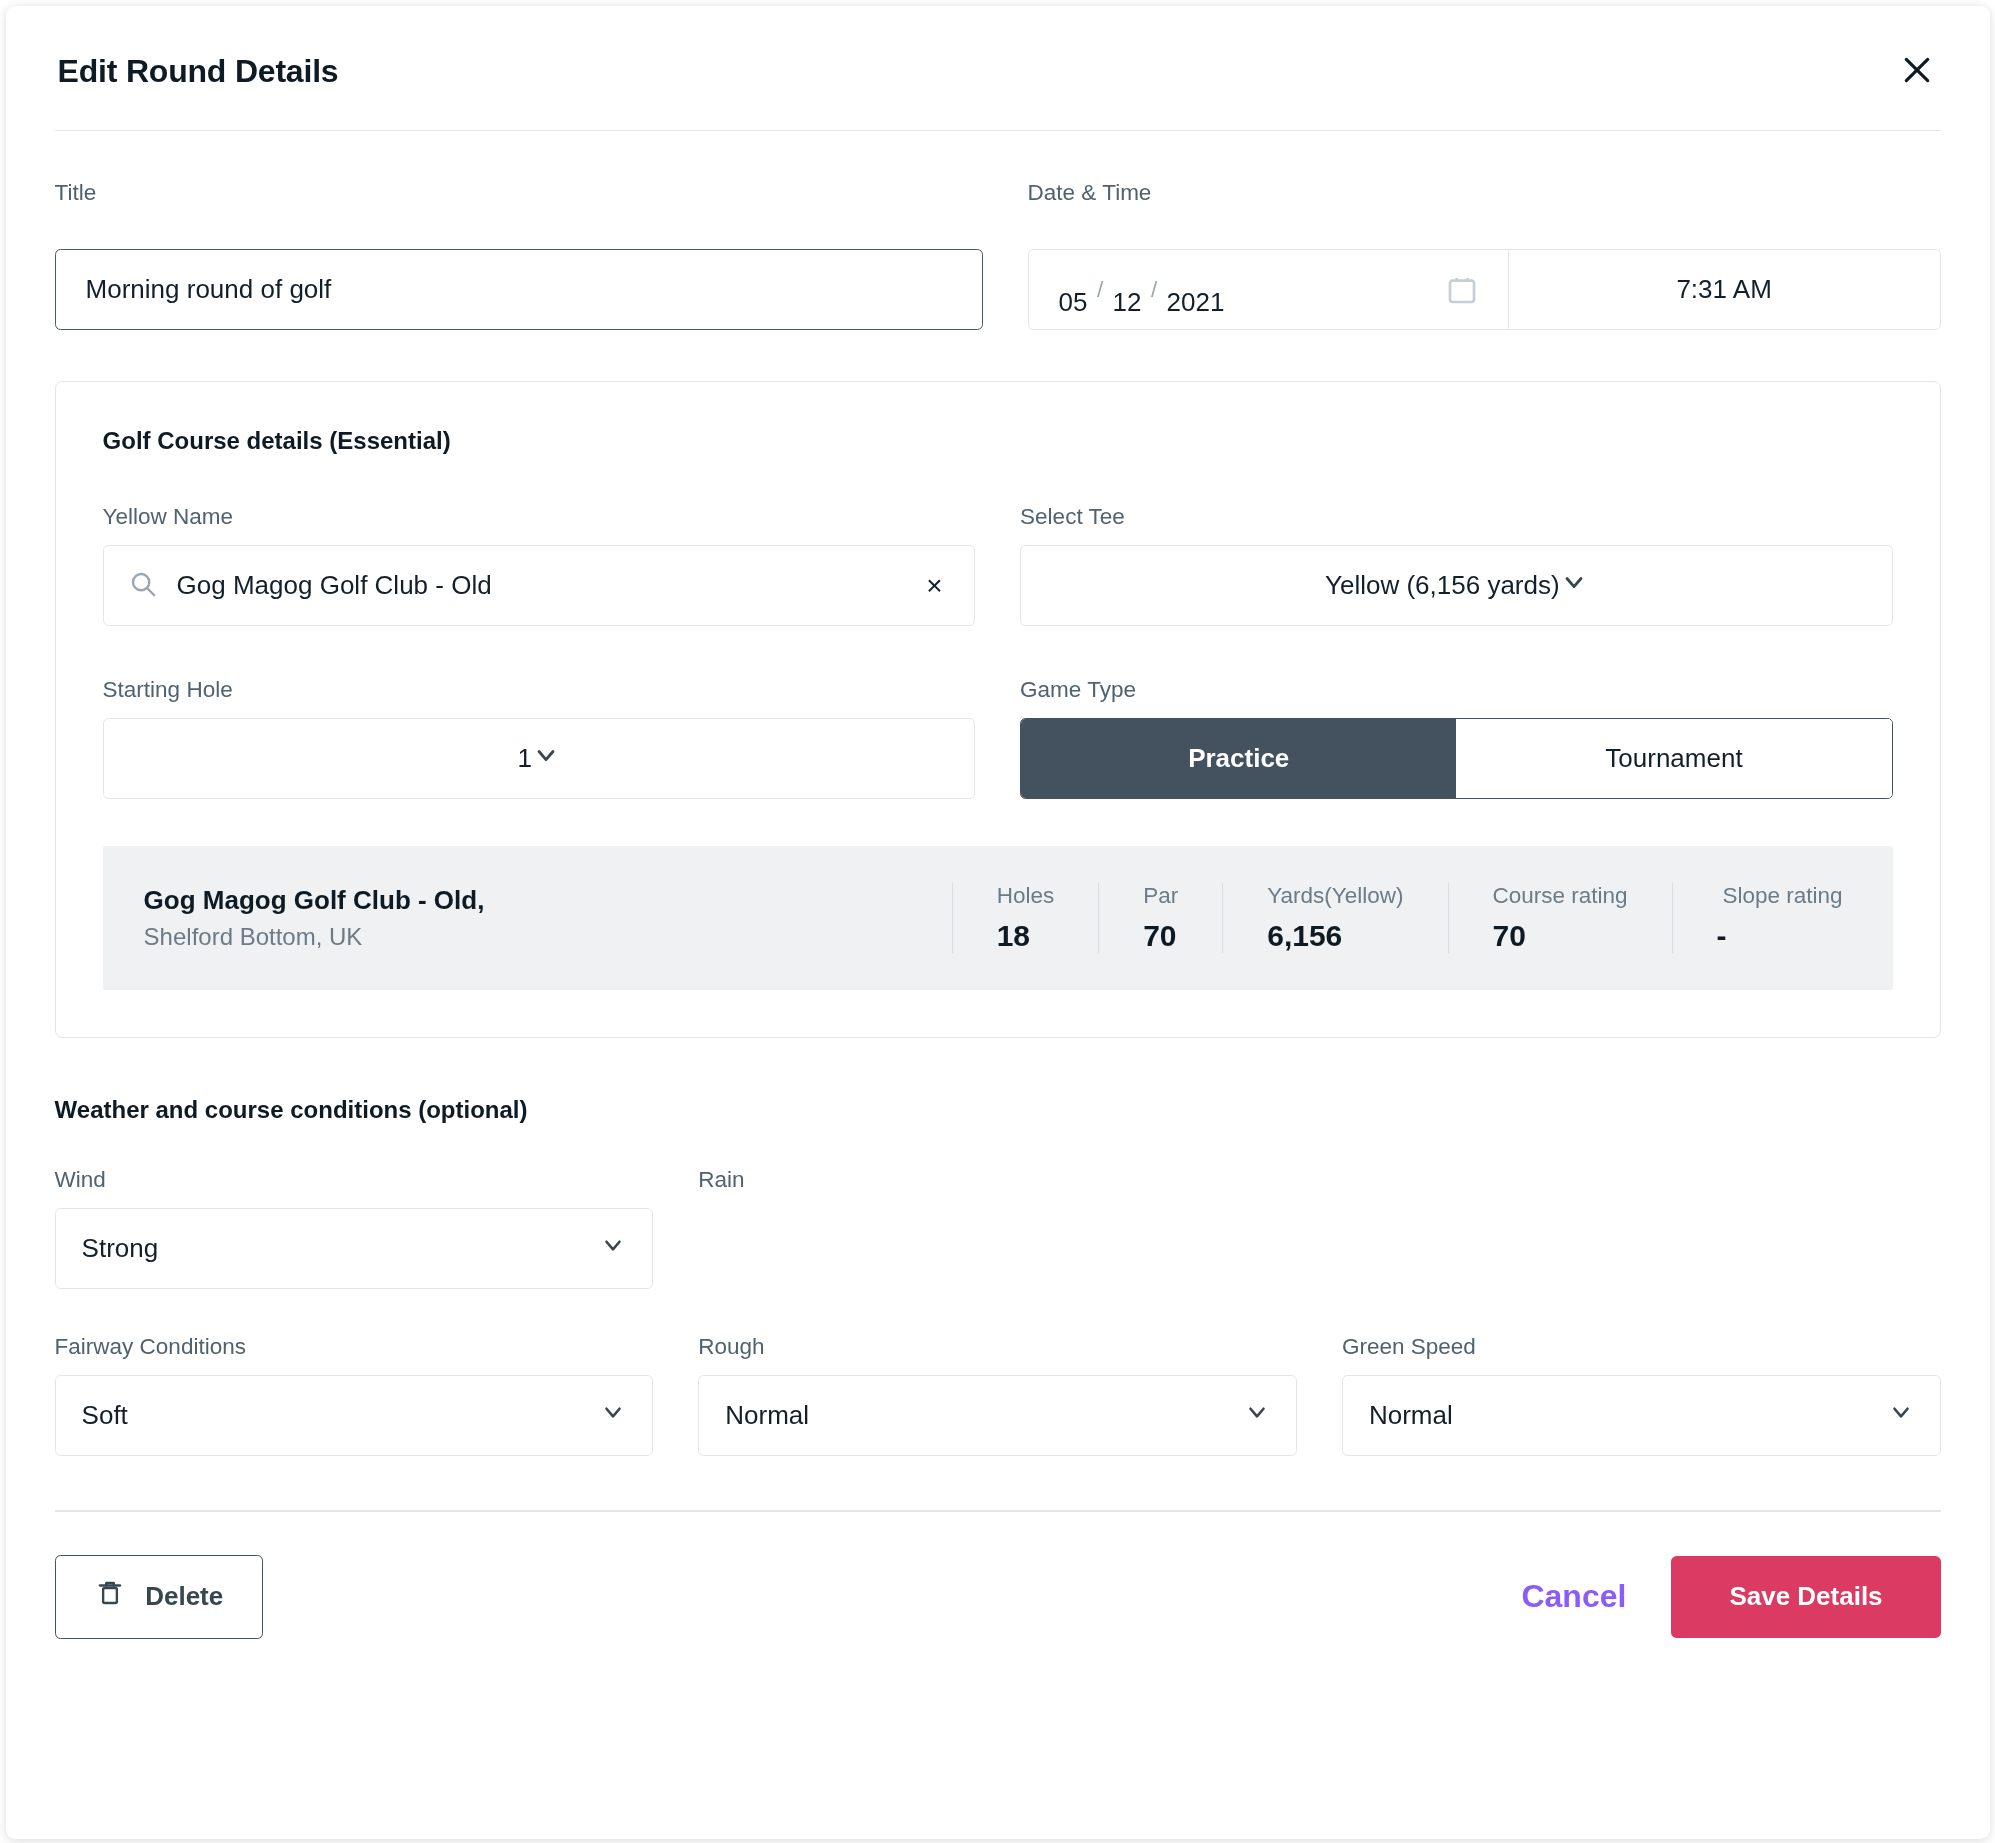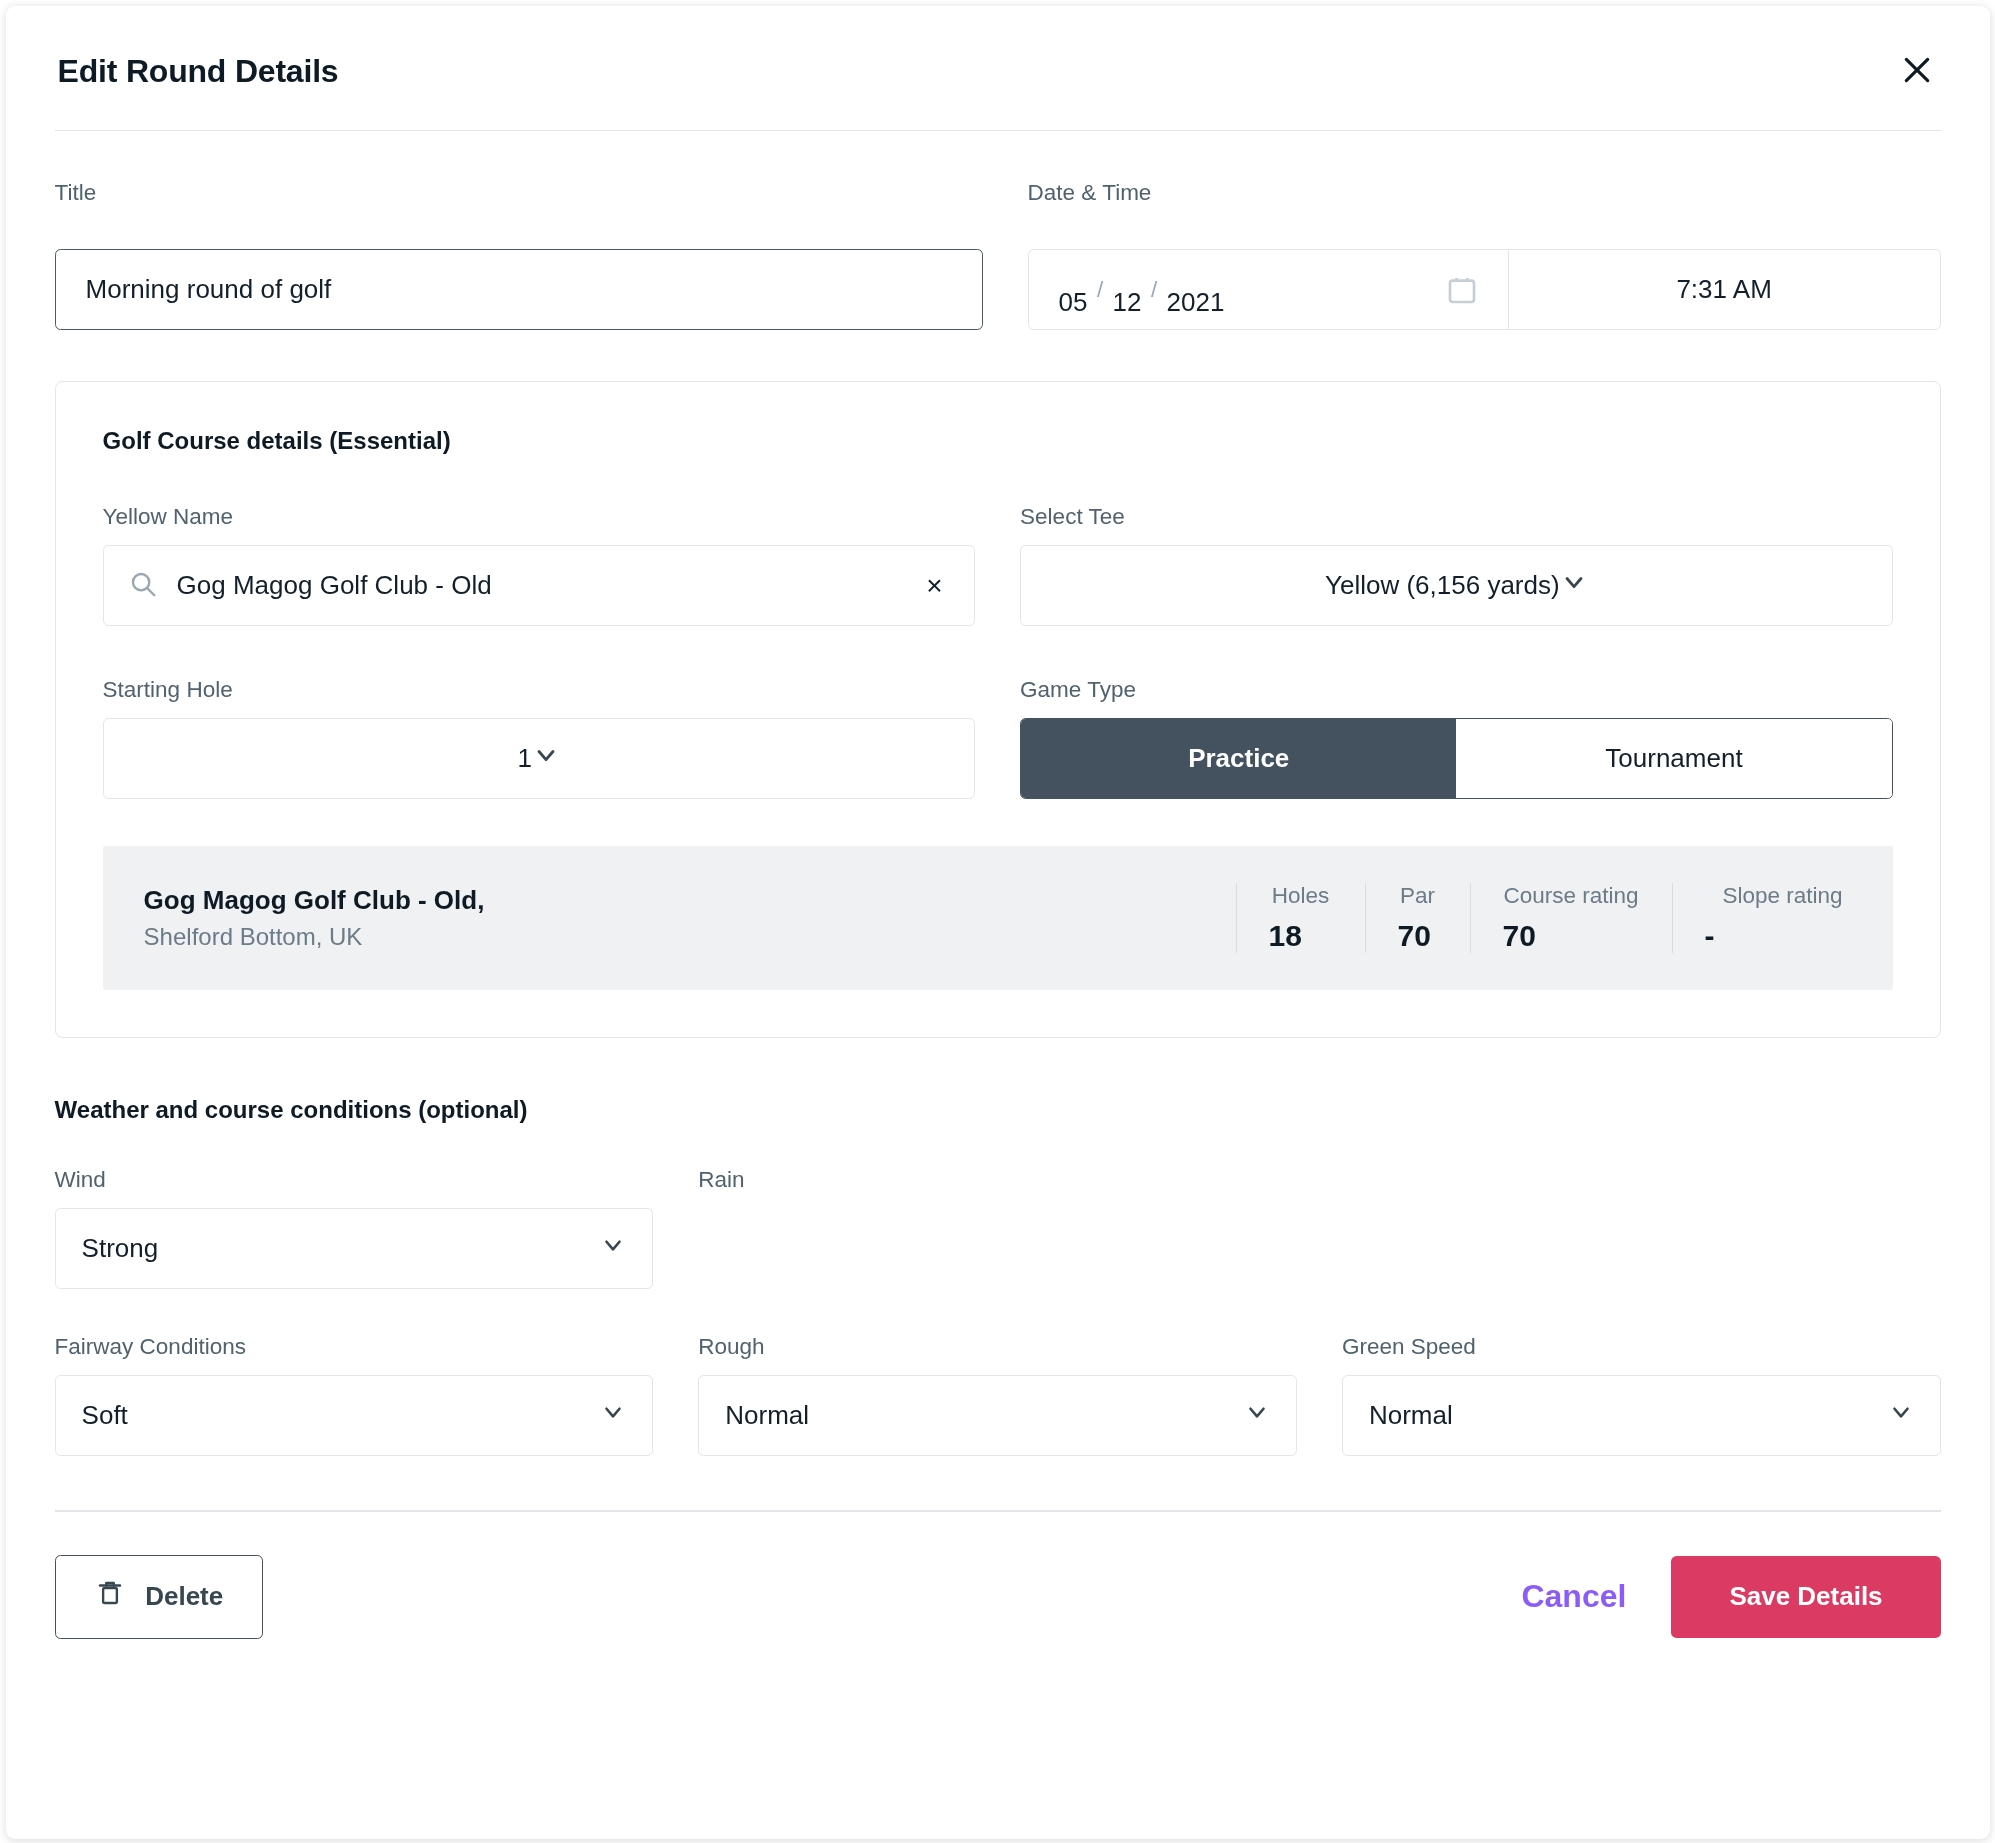--- a/index.html
+++ b/index.html
@@ -179,21 +179,21 @@
   }
   .sum-name {
     flex: 1;
     padding: 0 41px;
     min-width: 0;
   }
   .sum-name .n1 { font-size: 26px; font-weight: bold; color: #0e1b25; }
   .sum-name .n2 { font-size: 24px; color: #6b7b88; margin-top: 7.5px; }
   .sum-stat {
     border-left: 1.9px solid #d8dde1;
-    padding: 0 32px;
+    padding: 0 44px;
     display: flex; flex-direction: column;
   }
   .sum-stat .lbl { font-size: 22.5px; color: #6b7b88; text-align: center; }
   .sum-stat .val { font-size: 30px; font-weight: bold; color: #0e1b25; margin-top: 9.4px; }
   .sum-stat.w-holes { min-width: 129px; }
   .sum-stat.w-par { min-width: 105px; }
   .sum-stat.w-yards { min-width: 215px; }
   .sum-stat.w-crate { min-width: 202px; }
   .sum-stat.w-srate { min-width: 221px; }
 
@@ -364,20 +364,24 @@
           <div class="n1">Gog Magog Golf Club - Old,</div>
           <div class="n2">Shelford Bottom, UK</div>
         </div>
         <div class="sum-stat w-holes">
           <div class="lbl">Holes</div>
           <div class="val">18</div>
         </div>
         <div class="sum-stat w-par">
           <div class="lbl">Par</div>
           <div class="val">70</div>
+        </div>
+        <div class="sum-stat w-yards">
+          <div class="lbl">Yards(Yellow)</div>
+          <div class="val">6,156</div>
         </div>
         <div class="sum-stat w-crate">
           <div class="lbl">Course rating</div>
           <div class="val">70</div>
         </div>
         <div class="sum-stat w-srate">
           <div class="lbl">Slope rating</div>
           <div class="val">-</div>
         </div>
       </div>

